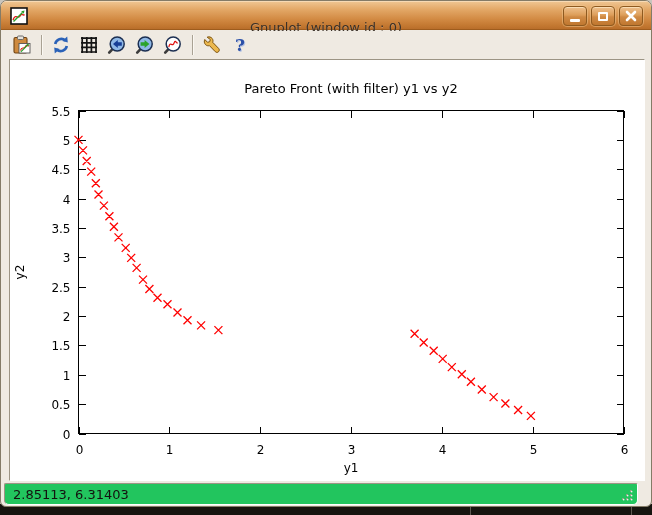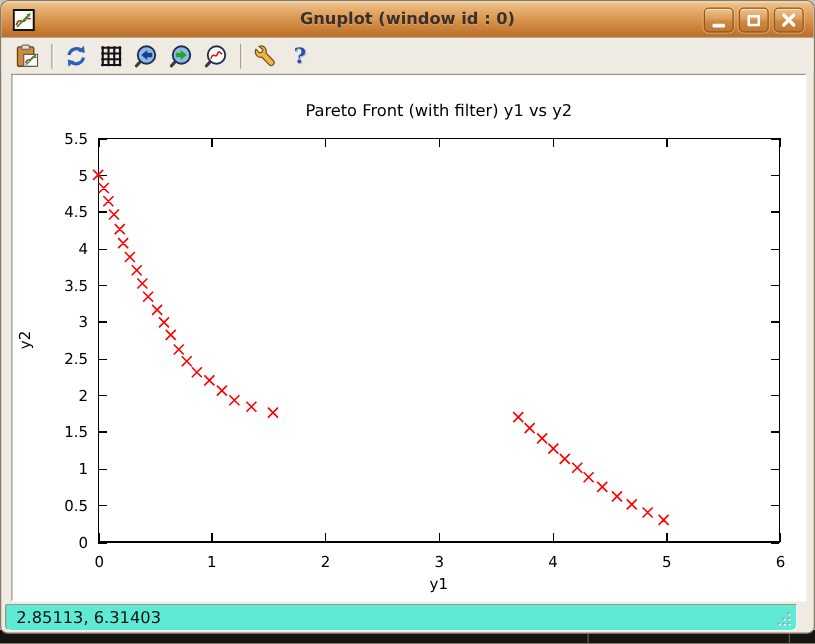--- a/index.html
+++ b/index.html
@@ -13,22 +13,22 @@
 
   
   .window{position:absolute;left:0;top:0;width:652px;height:507px;background:#efeae2;
           border:1px solid #847b67;border-radius:7px 7px 6px 6px;overflow:hidden;}
 
   
   .titlebar{position:absolute;left:0;top:0;right:0;height:29px;
             background:linear-gradient(180deg,#f0c794 0%,#e3a867 30%,#d28a43 65%,#c37831 88%,#b96e2a 100%);
             box-shadow:inset 0 1px 0 rgba(255,240,215,.5);border-bottom:1px solid #9e5c1d;}
   .win-icon{position:absolute;left:9px;top:6px;width:18px;height:18px;}
-  .win-title{position:absolute;left:0;right:0;top:0;height:29px;line-height:29px;text-align:center;
-             font-size:13px;font-weight:bold;color:#3a3027;text-shadow:0 1px 0 rgba(255,255,255,.22);}
+  .win-title{position:absolute;left:0;right:0;top:12px;height:29px;line-height:29px;text-align:center;
+             font-size:13px;font-weight:normal;color:#3a3027;text-shadow:0 1px 0 rgba(255,255,255,.22);}
   .win-controls{position:absolute;right:8px;top:5px;display:flex;gap:4px;}
   .win-btn{width:24px;height:20px;border:1px solid #8e5a20;border-radius:4px;
            background:linear-gradient(180deg,#efc18d 0%,#dd9e5a 45%,#cf8a45 55%,#c0772f 100%);
            box-shadow:inset 0 1px 0 rgba(255,236,205,.65),0 0 0 1px rgba(245,205,150,.45);
            display:flex;align-items:center;justify-content:center;padding:0;cursor:default;}
   .glyph-min{width:10px;height:3px;background:#fff;margin-top:9px;border-radius:1px;}
   .glyph-max{width:10px;height:9px;border:2px solid #fff;border-radius:1px;}
 
   
   .toolbar{position:absolute;left:0;top:30px;right:0;height:28px;background:#efeae2;
@@ -40,21 +40,21 @@
   .help-glyph{font-size:17px;font-weight:bold;color:#2b50a8;font-family:"DejaVu Serif","Liberation Serif",serif;
               text-shadow:1px 1px 0 #b9c6e2;line-height:20px;}
 
   
   .canvas{position:absolute;left:8px;top:58px;width:636px;height:422px;background:#fff;
           border:1px solid;border-color:#9c9484 #ffffff #ffffff #9c9484;}
   .canvas svg text{font-family:"DejaVu Sans","Liberation Sans",sans-serif;font-size:12px;fill:#000;}
   .canvas svg text.ptitle{font-size:13px;}
 
   
-  .statusbar{position:absolute;left:3px;right:13px;top:482px;height:22px;background:#5eead4;
+  .statusbar{position:absolute;left:3px;right:13px;top:482px;height:22px;background:#22c55e;
              border:1px solid;border-color:#9c9484 #ffffff #ffffff #9c9484;border-radius:2px 2px 5px 5px;}
   .status-text{position:absolute;left:8px;top:0;height:22px;line-height:21px;font-size:13px;color:#14120f;}
   .resize-grip{position:absolute;right:3px;bottom:2px;width:14px;height:14px;cursor:nwse-resize;}
 </style>
 </head>
 <body>
 
 <div class="screen">
 
   <div class="bottom-strip"></div>

